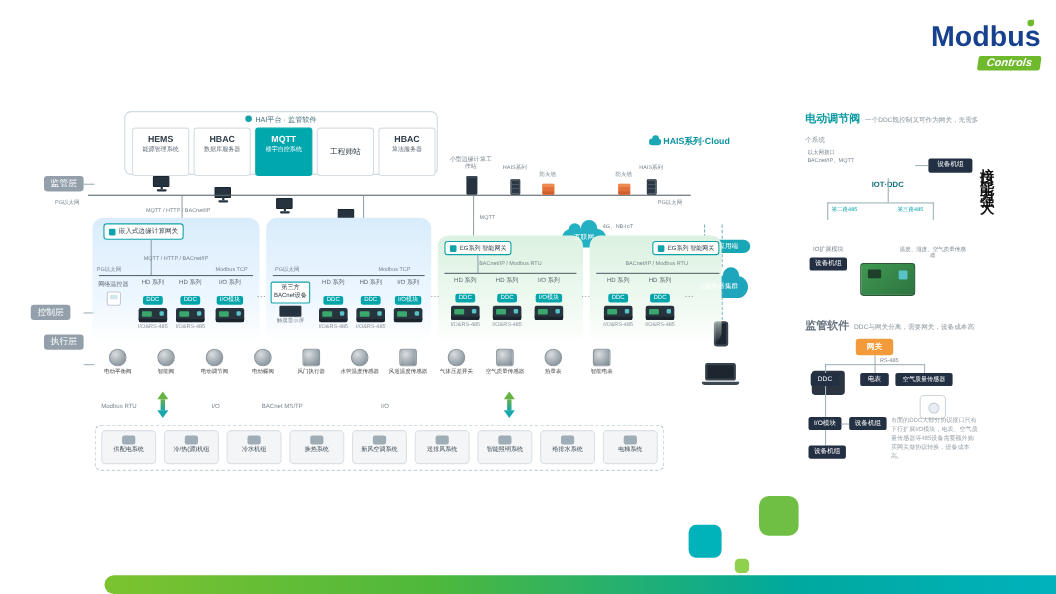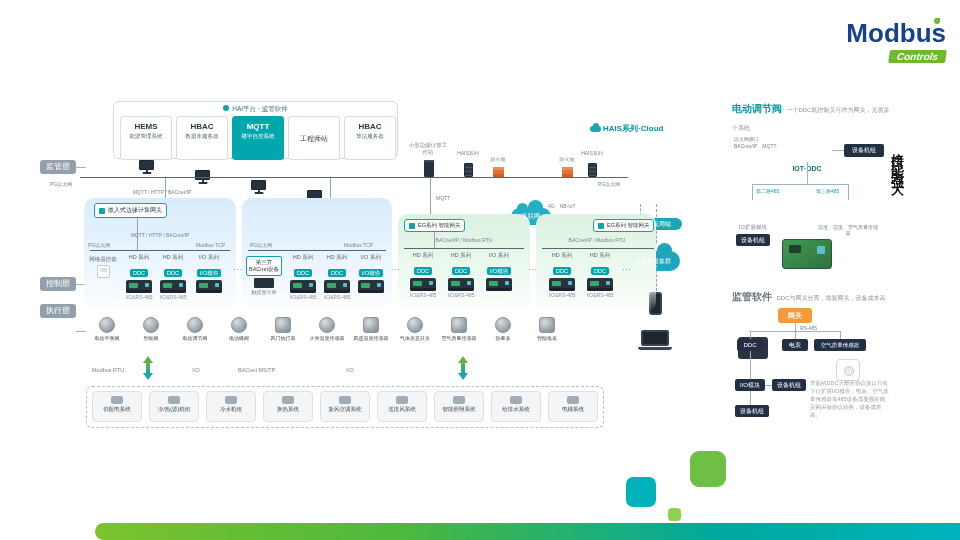--- a/index.html
+++ b/index.html
@@ -109,21 +109,21 @@
 <body>
 
 <div class="abs" style="left:0;top:0;width:960px;height:540px">
 
   <div class="abs" style="left:846px;top:20px;width:100px;text-align:right">
     <div class="brand" style="position:relative;display:inline-block"><span>Modbus</span><span class="brand-leaf"></span></div>
     <div><span class="controls">Controls</span></div>
   </div>
 
   <div class="abs tab" style="left:40px;top:160px">监管层</div>
-  <div class="abs tab" style="left:40px;top:277px">控制层</div>
+  <div class="abs tab" style="left:28px;top:277px">控制层</div>
   <div class="abs tab" style="left:40px;top:304px">执行层</div>
   <div class="abs pl" style="left:76px;top:167px;width:10px;height:1px"></div>
   <div class="abs pl" style="left:76px;top:284px;width:10px;height:1px"></div>
   <div class="abs pl" style="left:76px;top:331px;width:10px;height:1px"></div>
   <div class="abs t5 gr" style="left:50px;top:181px">PG以太网</div>
   <div class="abs t5 gr" style="left:598px;top:181px">PG以太网</div>
 
   <div class="abs plat" style="left:113px;top:101px;width:285px;height:58px"></div>
   <div class="abs t65 c" style="left:113px;top:105px;width:285px;color:#3f6d77"><span style="display:inline-block;width:6px;height:6px;background:#12a3aa;border-radius:50%;margin-right:3px"></span><span>HAI平台 · 监管软件</span></div>
   <div class="app" style="left:120px">

